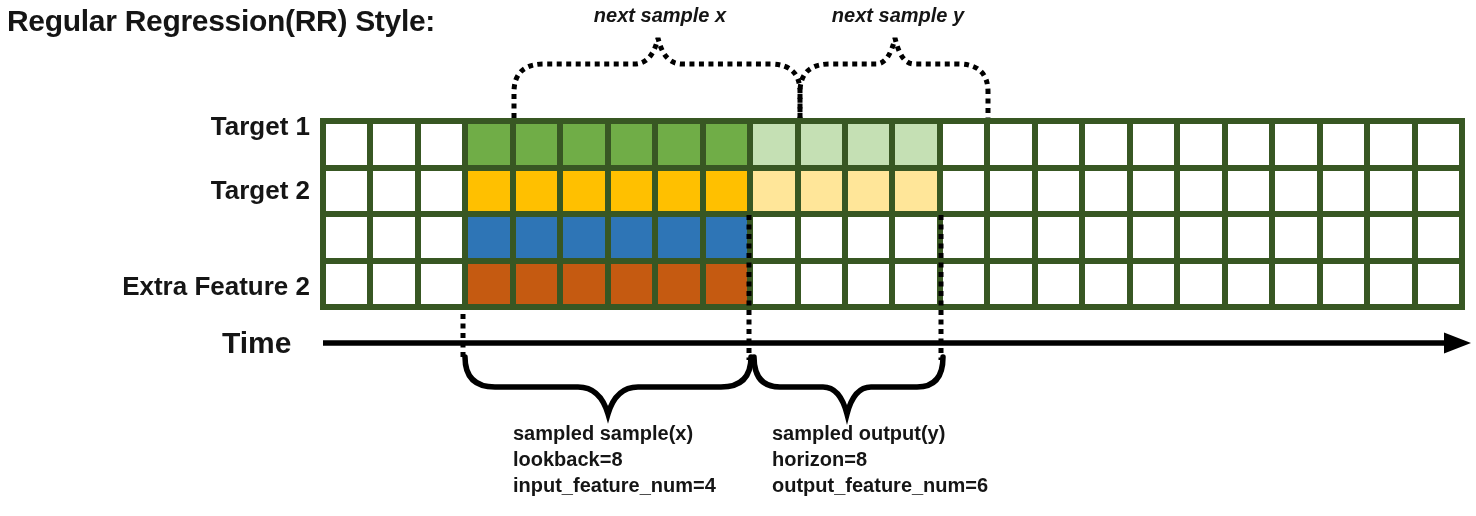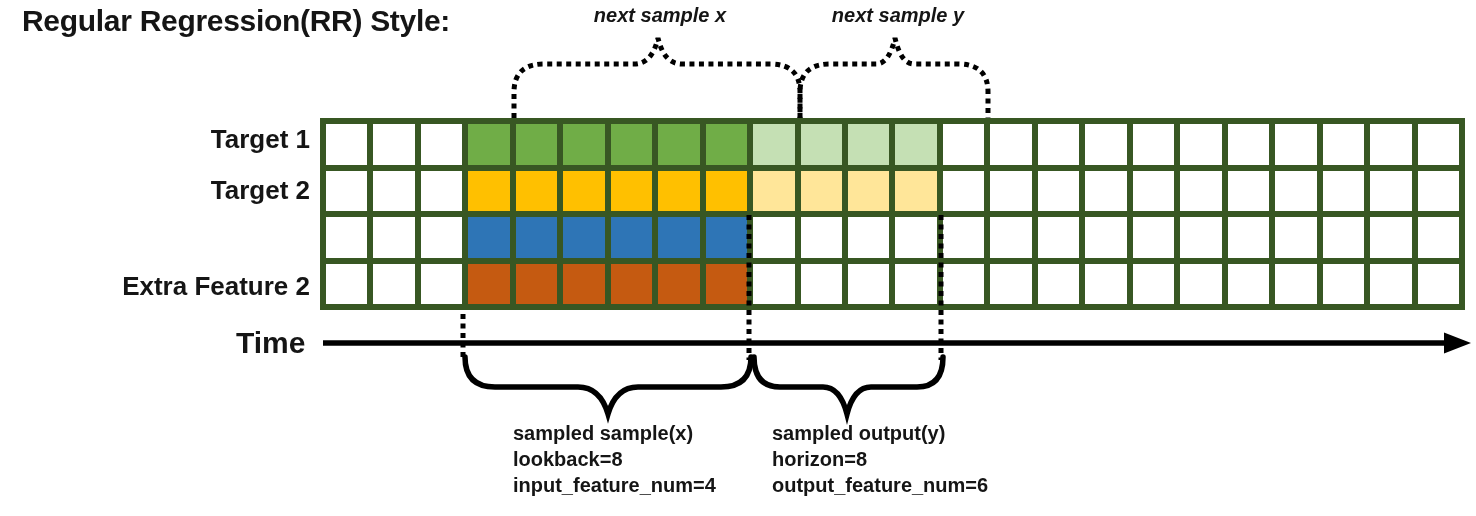--- a/index.html
+++ b/index.html
@@ -1,63 +1,63 @@
 <!DOCTYPE html>
 <html><head>
 <meta charset="utf-8">
 <style>
   html,body{margin:0;padding:0;background:#ffffff;}
   .canvas{
     position:relative;width:1476px;height:516px;background:#ffffff;
     font-family:"Liberation Sans",sans-serif;color:#151515;overflow:hidden;
   }
   .title{
-    position:absolute;left:22px;top:4px;font-size:30px;font-weight:700;
+    position:absolute;left:7px;top:4px;font-size:30px;font-weight:700;
     letter-spacing:-0.3px;white-space:nowrap;
   }
   .brace-label{
     position:absolute;top:4px;font-size:20px;font-weight:700;font-style:italic;
     text-align:center;white-space:nowrap;
   }
   .brace-label.x{left:510px;width:300px;}
   .brace-label.y{left:773px;width:250px;}
   .row-label{
     position:absolute;left:0;width:310px;height:32px;line-height:32px;
     text-align:right;font-size:26px;font-weight:700;white-space:nowrap;
   }
   .grid{
     position:absolute;left:320px;top:118px;width:1145px;height:192px;
     box-sizing:border-box;display:grid;
     grid-template-columns:repeat(24,1fr);grid-template-rows:repeat(4,1fr);
     gap:6px;padding:6px;
   }
   .cell{width:100%;height:100%;}
   .time-label{
-    position:absolute;left:236px;top:326px;font-size:30px;font-weight:700;
+    position:absolute;left:222px;top:326px;font-size:30px;font-weight:700;
     white-space:nowrap;
   }
   .annot{
     position:absolute;top:420px;font-size:20px;font-weight:700;line-height:26px;
     white-space:nowrap;
   }
   .annot.left{left:513px;}
   .annot.right{left:772px;}
   svg.overlay{position:absolute;left:0;top:0;pointer-events:none;}
 </style>
 </head>
 <body>
 
 <div class="canvas">
 
   <div class="title">Regular Regression(RR) Style:</div>
 
   <div class="brace-label y">next sample y</div>
   <div class="brace-label x">next sample x</div>
 
-  <div class="row-label" style="top:123px">Target 1</div>
+  <div class="row-label" style="top:110px">Target 1</div>
   <div class="row-label" style="top:174px">Target 2</div>
   <div class="row-label" style="top:270px">Extra Feature 2</div>
 
   <div class="grid" style="background: rgb(56, 87, 35);">
       <div class="cell" style="background: rgb(255, 255, 255);"></div>
       <div class="cell" style="background: rgb(255, 255, 255);"></div>
       <div class="cell" style="background: rgb(255, 255, 255);"></div>
       <div class="cell" style="background: rgb(112, 173, 71);"></div>
       <div class="cell" style="background: rgb(112, 173, 71);"></div>
       <div class="cell" style="background: rgb(112, 173, 71);"></div>

